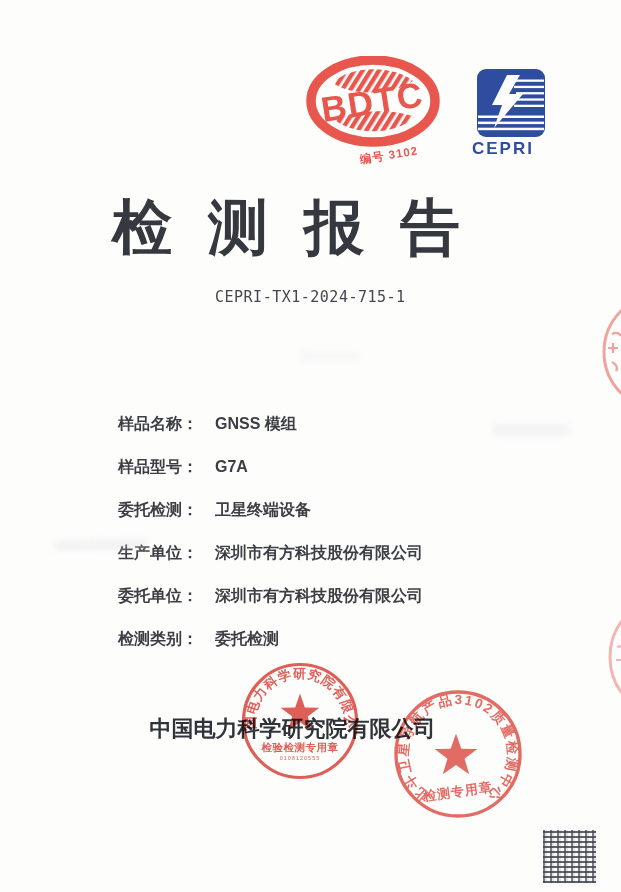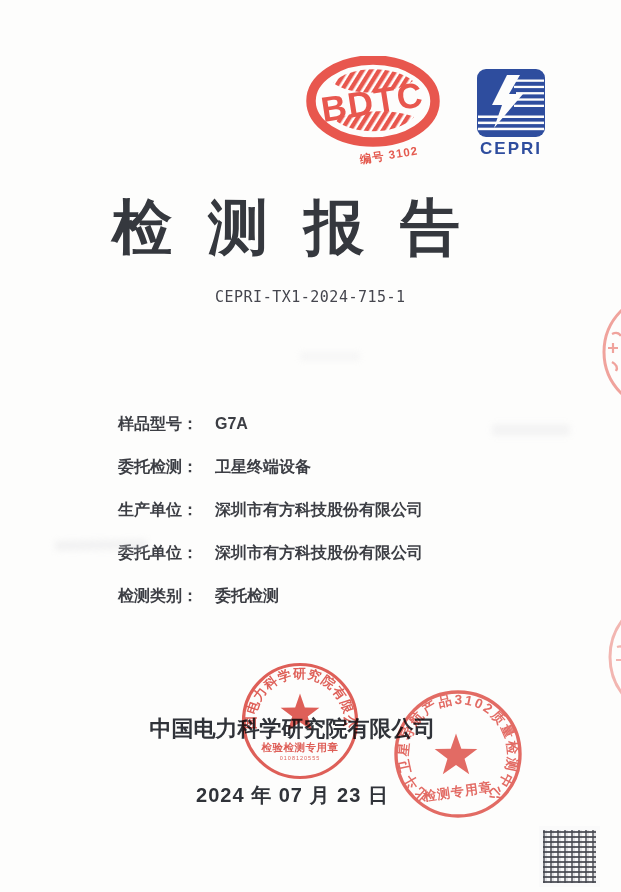--- a/index.html
+++ b/index.html
@@ -10,21 +10,21 @@
   }
   
   .bdtc-logo{position:absolute;left:303px;top:56px;width:144px;height:96px;}
   .bdtc-caption{
     position:absolute;left:344px;top:148px;width:90px;text-align:center;
     color:#e45a4f;font-size:11.5px;font-weight:bold;
     transform:rotate(-9deg);letter-spacing:1px;
   }
   .cepri-logo{position:absolute;left:476px;top:68px;width:70px;height:70px;}
   .cepri-word{
-    position:absolute;left:472px;top:139px;width:78px;text-align:center;
+    position:absolute;left:472px;top:139px;width:78px;
     color:#2e4d9e;font-size:17px;font-weight:bold;letter-spacing:2px;
   }
   
   .doc-title{
     position:absolute;left:112px;top:188px;white-space:nowrap;
     font-size:60px;font-weight:800;letter-spacing:0.60em;
     color:#35383e;
   }
   .report-no{
     position:absolute;left:215px;top:288px;
@@ -99,20 +99,24 @@
     <rect x="2" y="59.7" width="66" height="2.5" fill="#fdfdfc"></rect>
     <polygon points="31,7 16,37 26,37 18,60 47,26 33,26 44,7" fill="#fdfdfc"></polygon>
   </svg>
   <div class="cepri-word">CEPRI</div>
 
   <h1 class="doc-title" style="margin:0;">检测报告</h1>
   <div class="report-no">CEPRI-TX1-2024-715-1</div>
 
   <div class="fields">
     <div class="field-row">
+      <span class="field-label">样品名称：</span>
+      <span class="field-value">GNSS 模组</span>
+    </div>
+    <div class="field-row">
       <span class="field-label">样品型号：</span>
       <span class="field-value">G7A</span>
     </div>
     <div class="field-row">
       <span class="field-label">委托检测：</span>
       <span class="field-value">卫星终端设备</span>
     </div>
     <div class="field-row">
       <span class="field-label">生产单位：</span>
       <span class="field-value">深圳市有方科技股份有限公司</span>
@@ -121,21 +125,20 @@
       <span class="field-label">委托单位：</span>
       <span class="field-value">深圳市有方科技股份有限公司</span>
     </div>
     <div class="field-row">
       <span class="field-label">检测类别：</span>
       <span class="field-value">委托检测</span>
     </div>
   </div>
 
   <div class="footer-line footer-org">中国电力科学研究院有限公司</div>
-  <div class="footer-line footer-date">2024 年 07 月 23 日</div>
 
   <svg class="stamp stamp-left" viewBox="0 0 120 124">
     <defs>
       <path id="arcL" d="M 17,77 A 45,45 0 1 1 103,77" fill="none"></path>
     </defs>
     <circle cx="60" cy="62" r="56.5" fill="none" stroke="#dc4a42" stroke-width="3.2"></circle>
     <text font-size="13" fill="#dc4a42" letter-spacing="1" font-weight="bold">
       <textPath href="#arcL" startOffset="50%" text-anchor="middle">中国电力科学研究院有限公司</textPath>
     </text>
     <polygon transform="translate(60,55) scale(0.68)" fill="#dc4a42" points="0,-30 7.1,-9.7 28.5,-9.3 11.4,3.7 17.6,24.3 0,12 -17.6,24.3 -11.4,3.7 -28.5,-9.3 -7.1,-9.7"></polygon>

